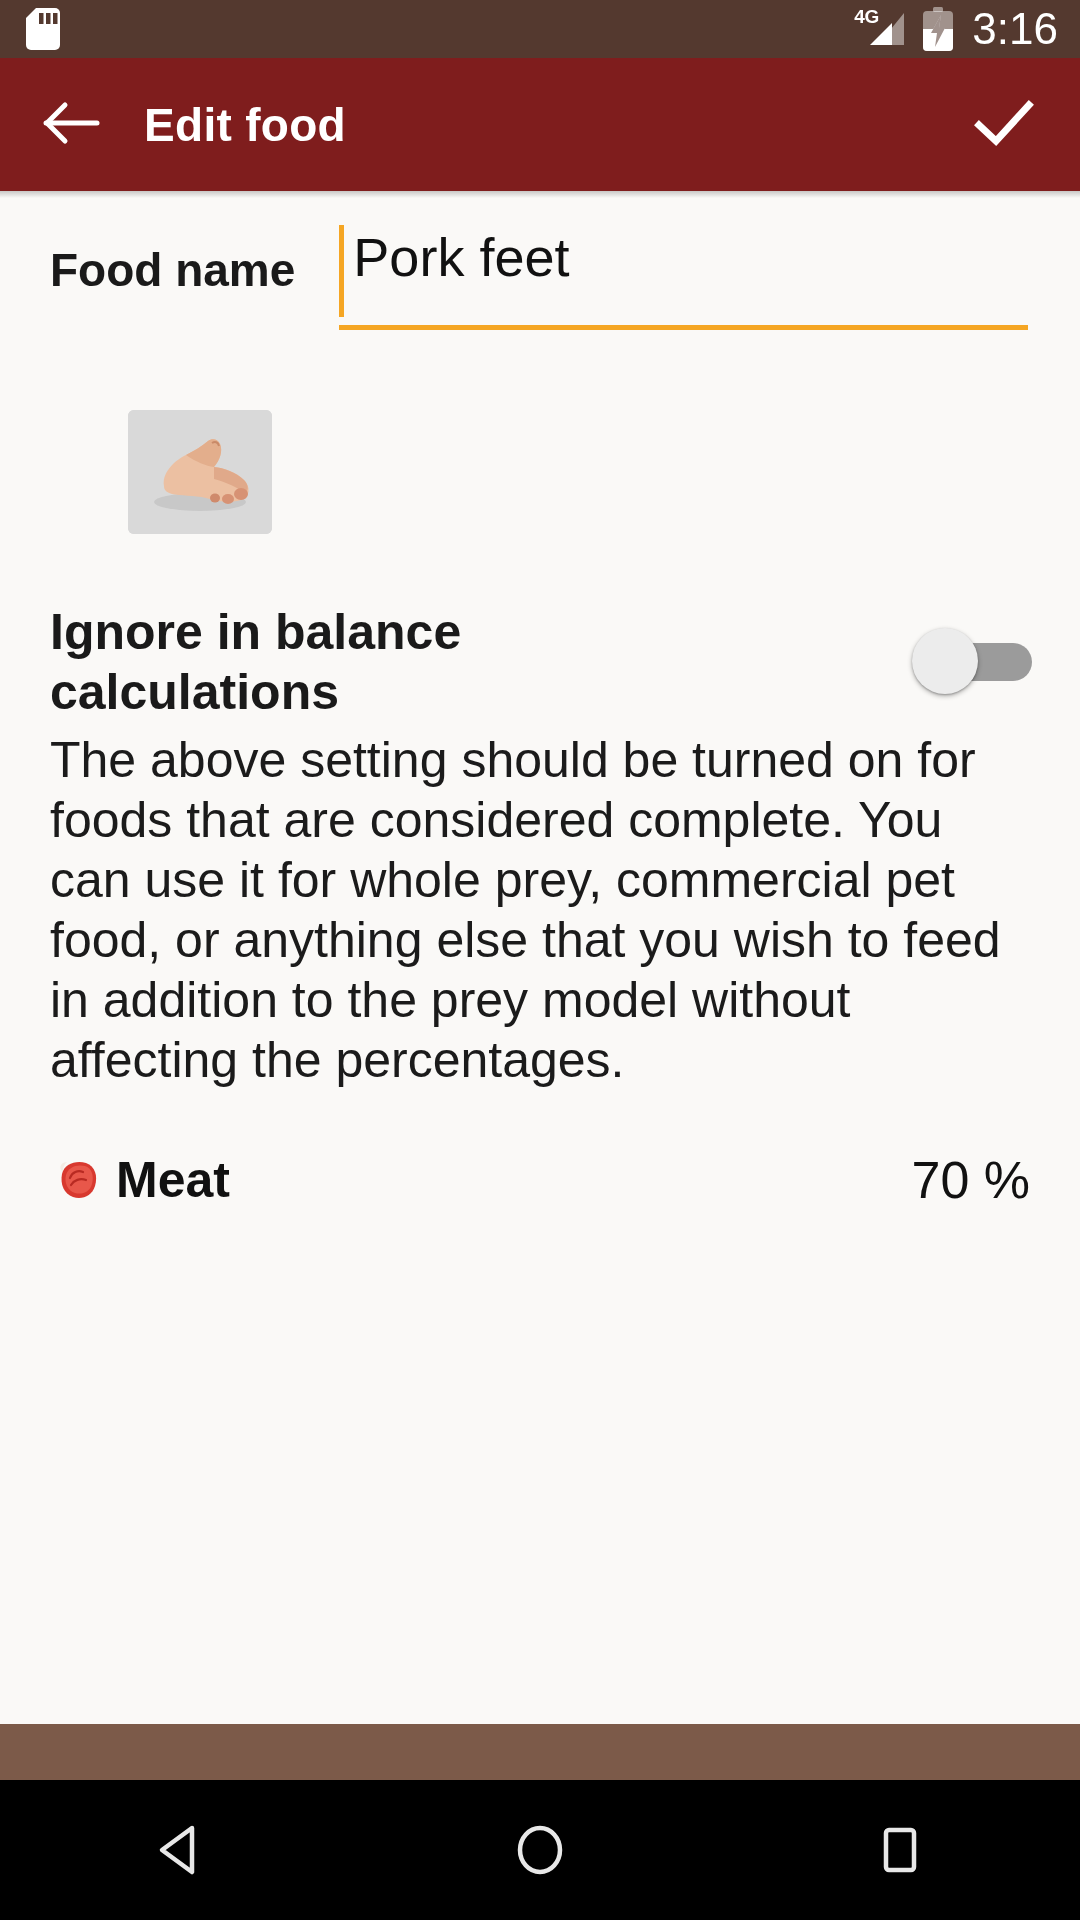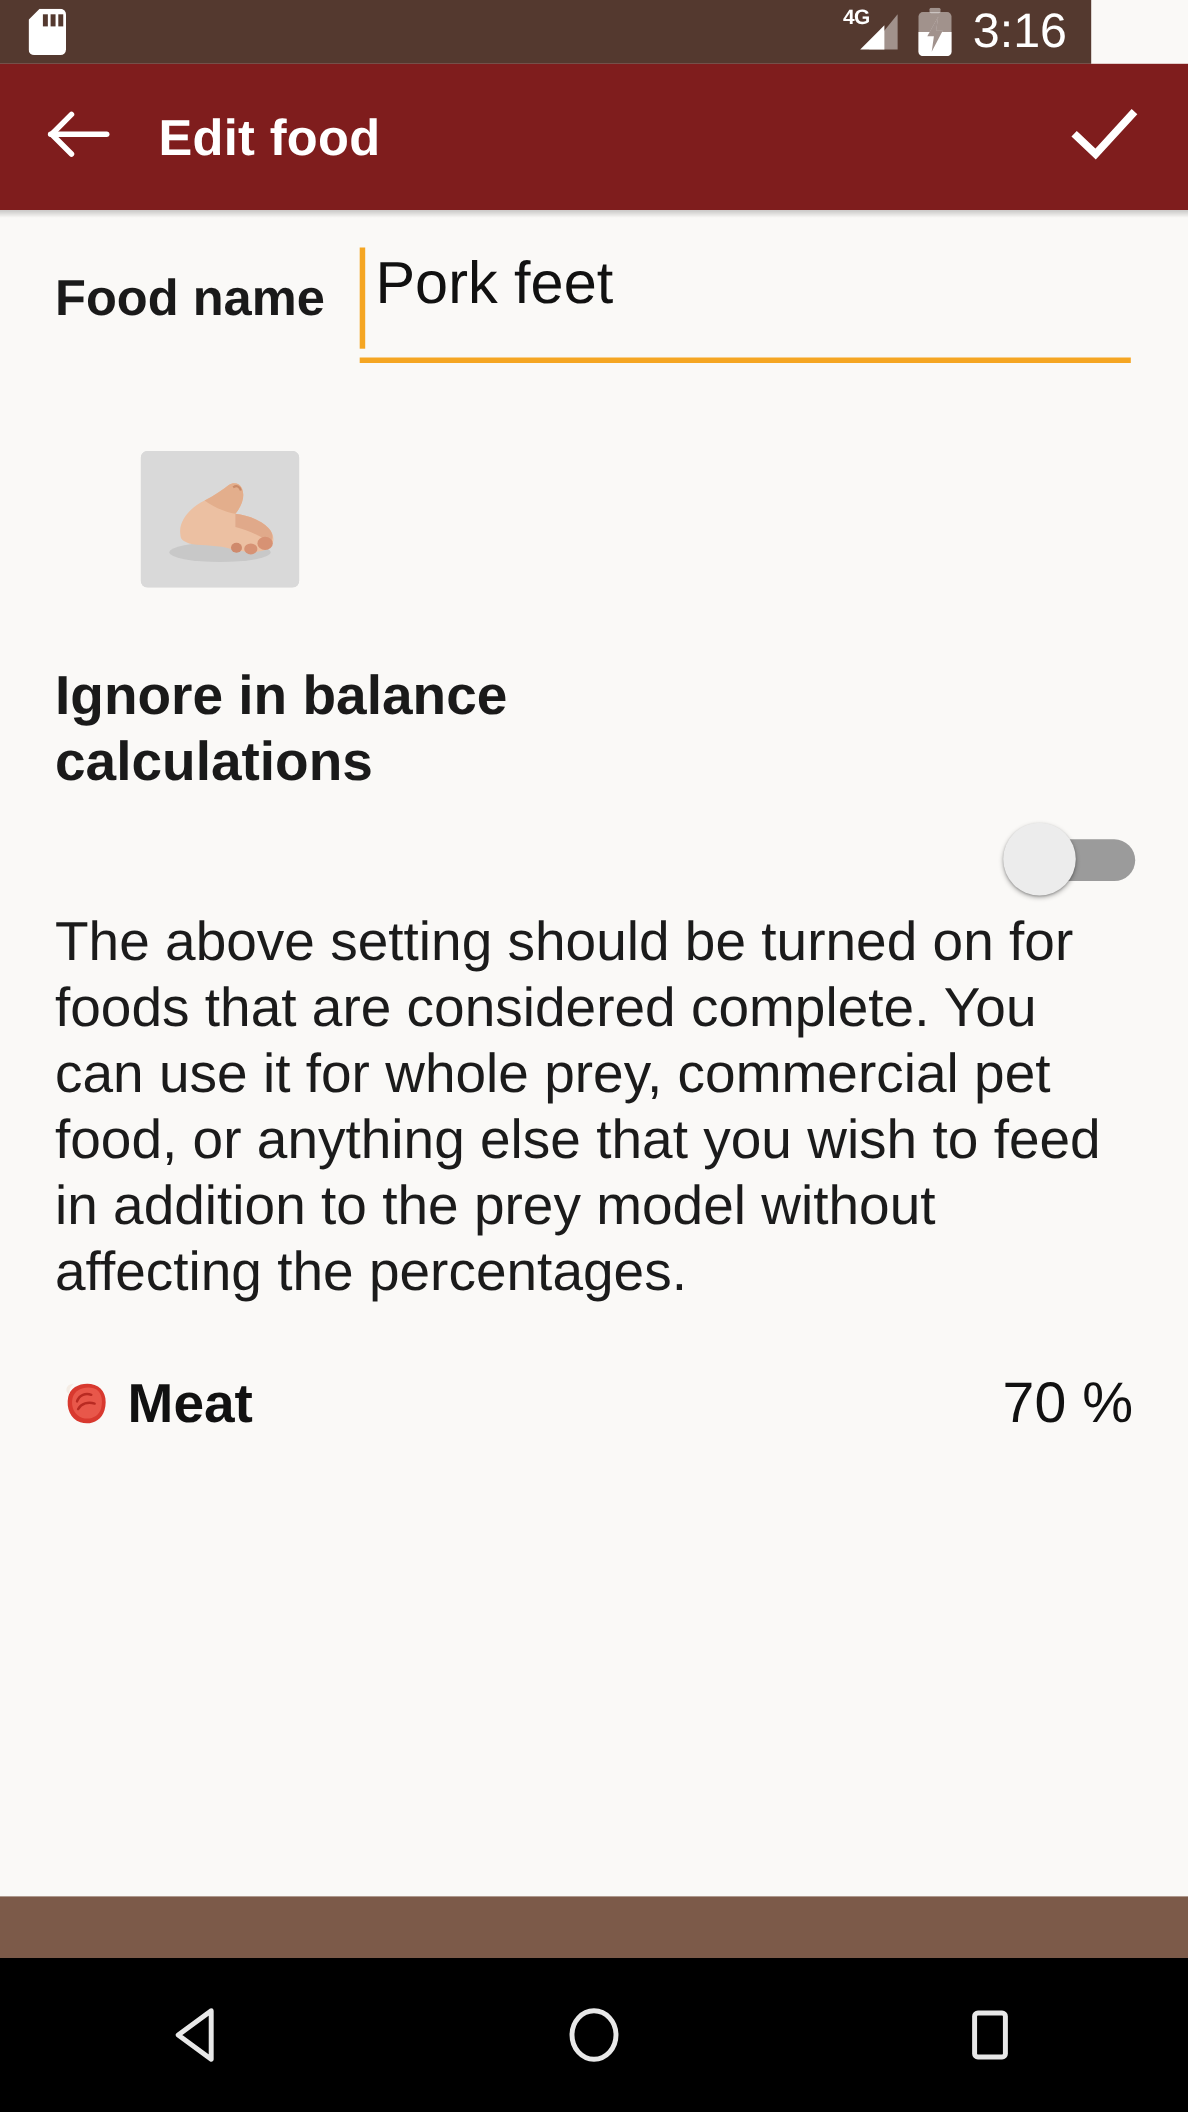--- a/index.html
+++ b/index.html
@@ -6,21 +6,21 @@
   html, body {
     width:1080px; height:1920px;
     background:#000;
     font-family:"Liberation Sans", sans-serif;
     overflow:hidden;
   }
   #screen { position:relative; width:1080px; height:1920px; background:#faf9f7; }
 
   
   .status-bar{
-    position:absolute; top:0; left:0; width:992px; height:58px;
+    position:absolute; top:0; left:0; width:1080px; height:58px;
     background:#54392f; display:flex; align-items:center;
     padding:0 22px 0 26px;
   }
   .status-left{ display:flex; align-items:center; }
   .status-right{ margin-left:auto; display:flex; align-items:center; gap:14px; }
   .sd-icon svg{ display:block; }
   .signal-wrap{ position:relative; width:52px; height:40px; }
   .signal-wrap svg{ display:block; }
   .net-label{
     position:absolute; left:-2px; top:-2px;
@@ -61,21 +61,21 @@
   
   .name-row{
     display:flex; align-items:flex-start;
     padding:38px 52px 0 50px;
   }
   .name-label{
     font-size:46px; font-weight:bold; color:#1a1a1a;
     line-height:1.0; padding-top:18px; white-space:nowrap;
   }
   .name-field{
-    position:relative; flex:1; margin-left:32px;
+    position:relative; flex:1; margin-left:44px;
     border-bottom:5px solid #f5a623; padding:0 0 10px 0;
   }
   .caret{
     position:absolute; left:0; top:-4px; width:5px; height:92px;
     background:#f5a623;
   }
   .name-value{
     font-size:54px; color:#111; line-height:1.05;
     padding-left:14px; min-height:86px;
   }
@@ -85,21 +85,20 @@
   .thumb{
     width:144px; height:124px; border-radius:6px;
     background:#d8d8d8; position:relative; overflow:hidden;
   }
   .thumb svg{ display:block; }
 
   
   .ignore-row{
     display:flex; align-items:flex-start;
     padding:68px 42px 0 50px;
-    flex-direction:column;
   }
   .ignore-title{
     font-size:50px; font-weight:bold; color:#1a1a1a;
     line-height:1.20; max-width:700px;
   }
   .toggle{
     margin-left:auto; margin-top:22px; position:relative;
     width:130px; height:74px; cursor:pointer;
   }
   .toggle-track{

